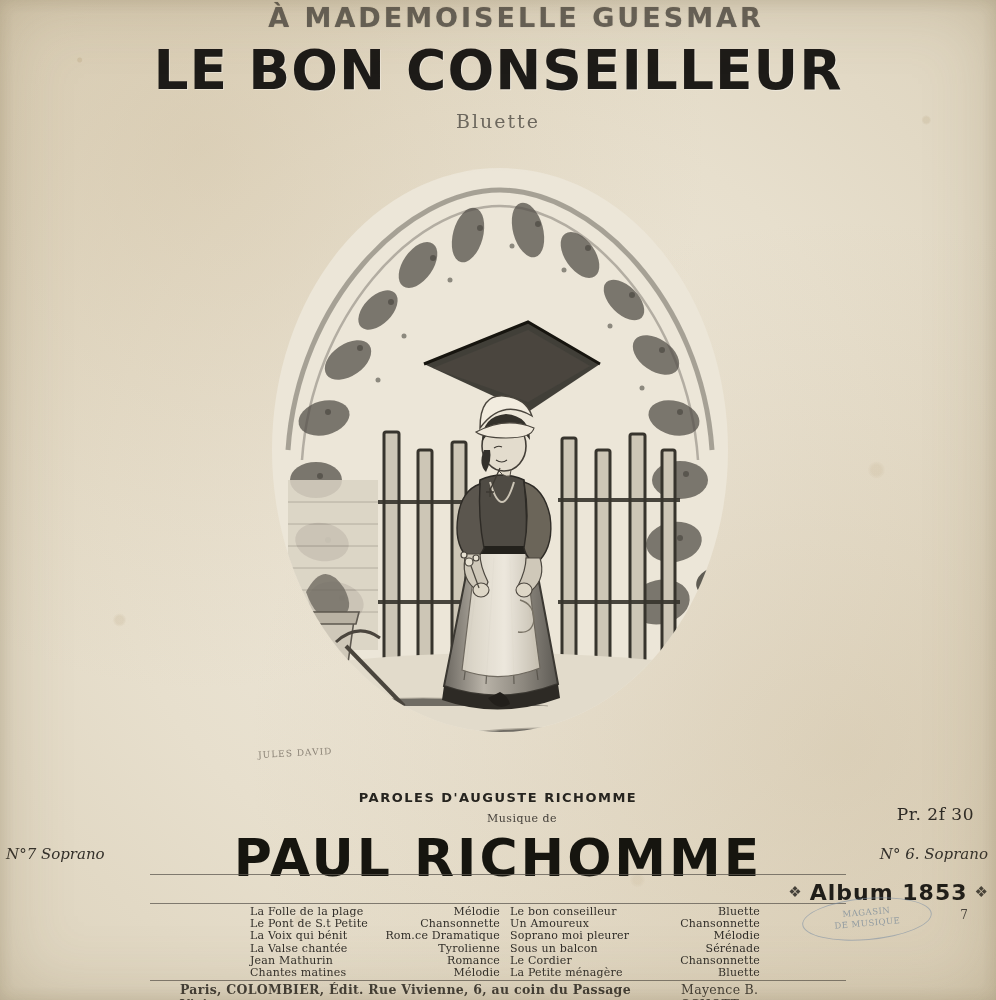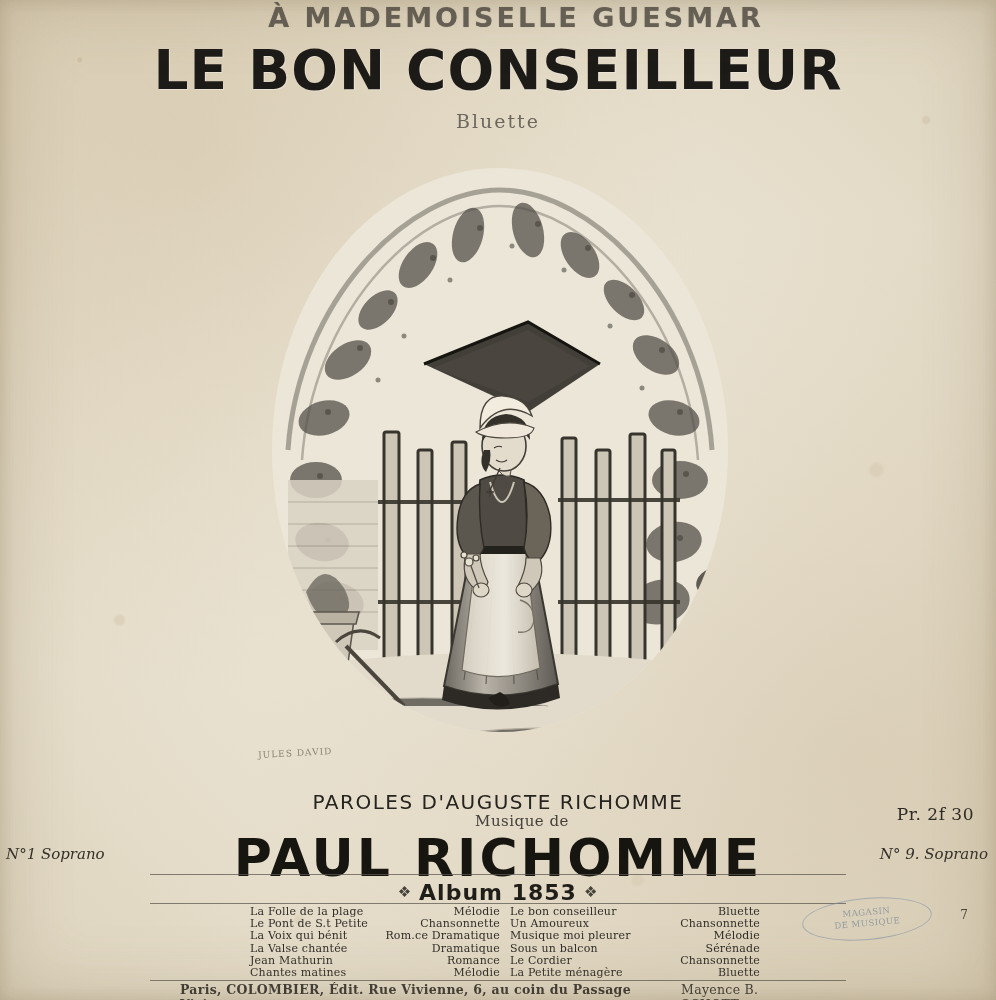--- a/index.html
+++ b/index.html
@@ -94,31 +94,31 @@
     opacity: .75;
     transform: rotate(-3deg);
   }
 
   
   .lyricist {
     position: absolute;
     top: 790px; left: 0; right: 0;
     text-align: center;
     font-family: "DejaVu Sans", sans-serif;
-    font-size: 20px;
+    font-size: 13px;
     letter-spacing: 1.5px;
     color: #26241f;
-    font-weight: 400;
+    font-weight: 700;
   }
   .musique-de {
     position: absolute;
     top: 812px; left: 0; right: 0;
     text-align: center;
     font-family: "DejaVu Serif", serif;
-    font-size: 15px;
+    font-size: 11px;
     color: #45403a;
     letter-spacing: .5px;
     padding-left: 48px;
   }
   .composer {
     position: absolute;
     top: 828px; left: 0; right: 0;
     text-align: center;
     font-family: "DejaVu Sans", sans-serif;
     font-weight: 700;
@@ -146,21 +146,21 @@
     position: absolute;
     top: 845px; right: 8px;
     font-family: "DejaVu Serif", serif;
     font-style: italic;
     font-size: 15px;
     color: #33302a;
   }
   .album-line {
     position: absolute;
     top: 880px; left: 0; right: 0;
-    text-align: center;
+    text-align: right;
     font-family: "DejaVu Sans", sans-serif;
     font-weight: 700;
     font-size: 22px;
     letter-spacing: 1px;
     color: #201e19;
   }
   .album-line .orn { font-size: 15px; opacity: .8; padding: 0 7px; vertical-align: 3px; }
 
   .rule {
     position: absolute;
@@ -458,22 +458,22 @@
         <rect x="0" y="0" width="545" height="630" fill="url(#vign)"></rect>
       </g>
     </svg>
     <div class="illus-credit">JULES DAVID</div>
   </div>
 
   <div class="lyricist">PAROLES D'AUGUSTE RICHOMME</div>
   <div class="musique-de">Musique de</div>
   <div class="composer">PAUL RICHOMME</div>
   <div class="price">Pr. 2f 30</div>
-  <div class="voice-left">N°1 Soprano</div>
-  <div class="voice-right">N° 9. Soprano</div>
+  <div class="voice-left">N°7 Soprano</div>
+  <div class="voice-right">N° 6. Soprano</div>
 
   <div class="rule r1"></div>
   <div class="album-line">
     <span class="orn">❖</span><span>Album 1853</span><span class="orn">❖</span>
   </div>
   <div class="rule r2"></div>
 
   <div class="contents">
     <div class="col">
       <div class="row">
@@ -483,42 +483,42 @@
       <div class="row">
         <span class="title-t">Le Pont de S.t Petite</span>
         <span class="genre">Chansonnette</span>
       </div>
       <div class="row">
         <span class="title-t">La Voix qui bénit</span>
         <span class="genre">Rom.ce Dramatique</span>
       </div>
       <div class="row">
         <span class="title-t">La Valse chantée</span>
-        <span class="genre">Dramatique</span>
+        <span class="genre">Tyrolienne</span>
       </div>
       <div class="row">
         <span class="title-t">Jean Mathurin</span>
         <span class="genre">Romance</span>
       </div>
       <div class="row">
         <span class="title-t">Chantes matines</span>
         <span class="genre">Mélodie</span>
       </div>
     </div>
     <div class="col">
       <div class="row">
         <span class="title-t">Le bon conseilleur</span>
         <span class="genre">Bluette</span>
       </div>
       <div class="row">
         <span class="title-t">Un Amoureux</span>
         <span class="genre">Chansonnette</span>
       </div>
       <div class="row">
-        <span class="title-t">Musique moi pleurer</span>
+        <span class="title-t">Soprano moi pleurer</span>
         <span class="genre">Mélodie</span>
       </div>
       <div class="row">
         <span class="title-t">Sous un balcon</span>
         <span class="genre">Sérénade</span>
       </div>
       <div class="row">
         <span class="title-t">Le Cordier</span>
         <span class="genre">Chansonnette</span>
       </div>

